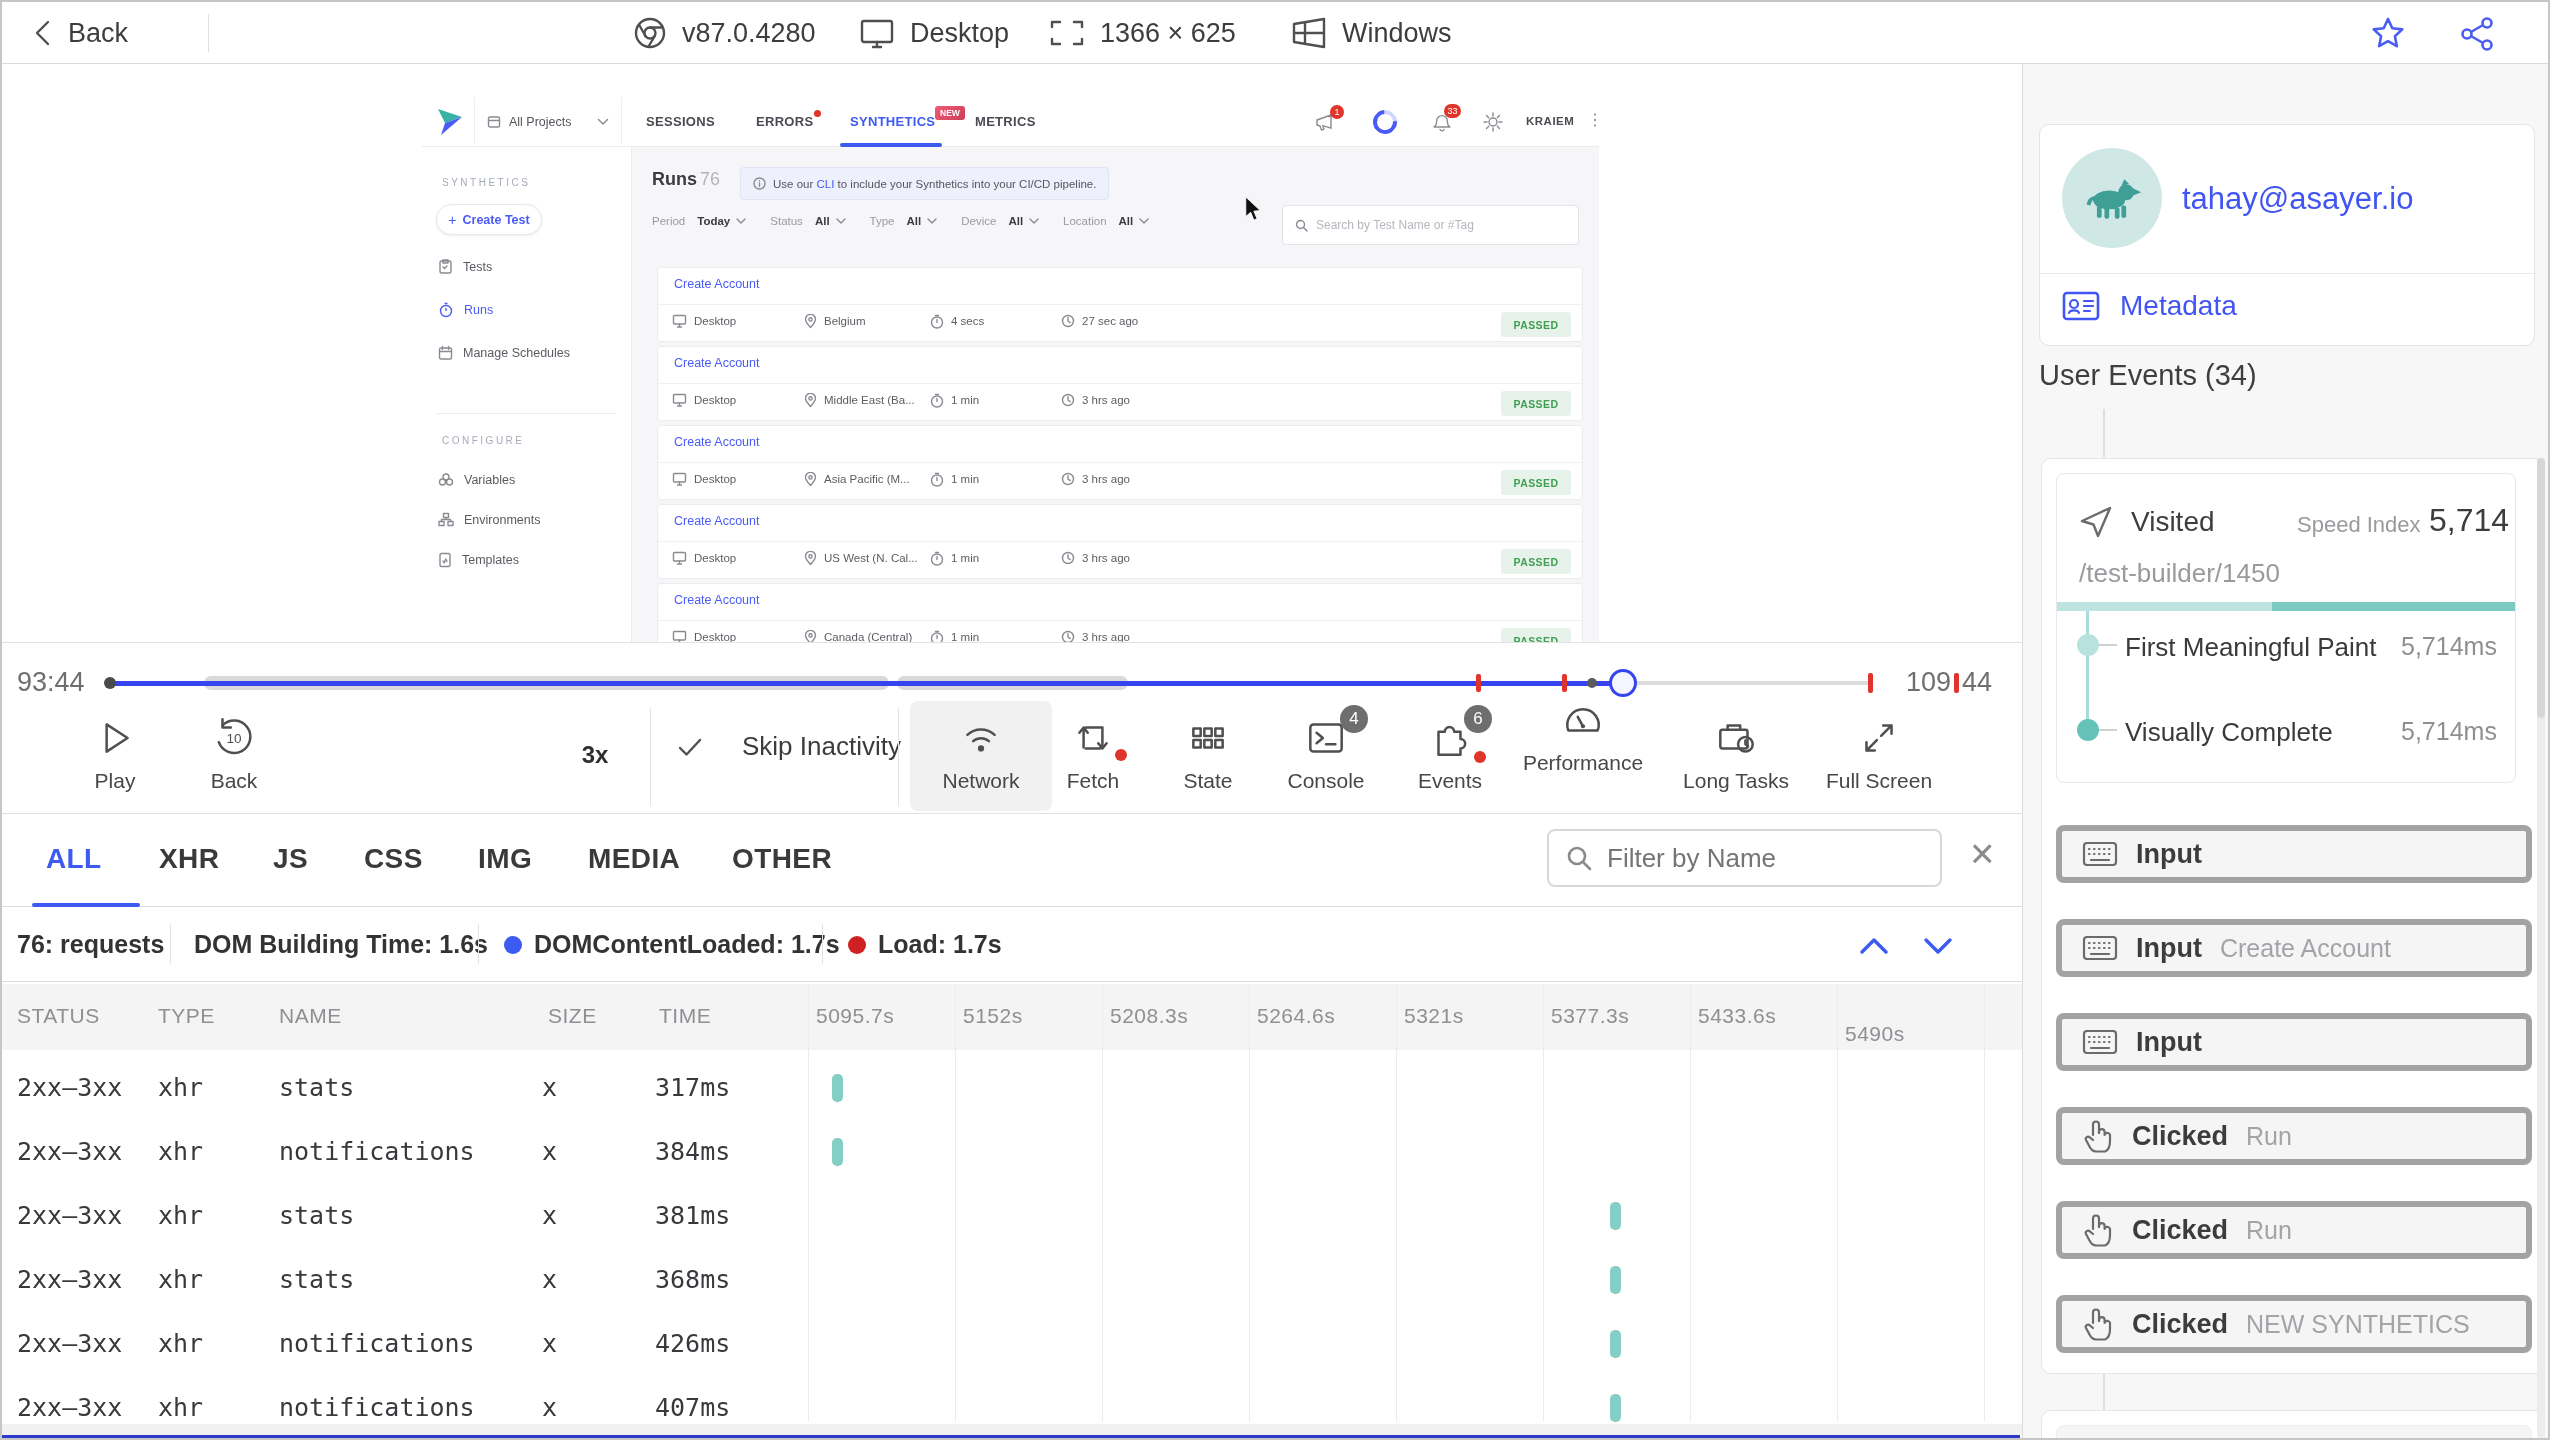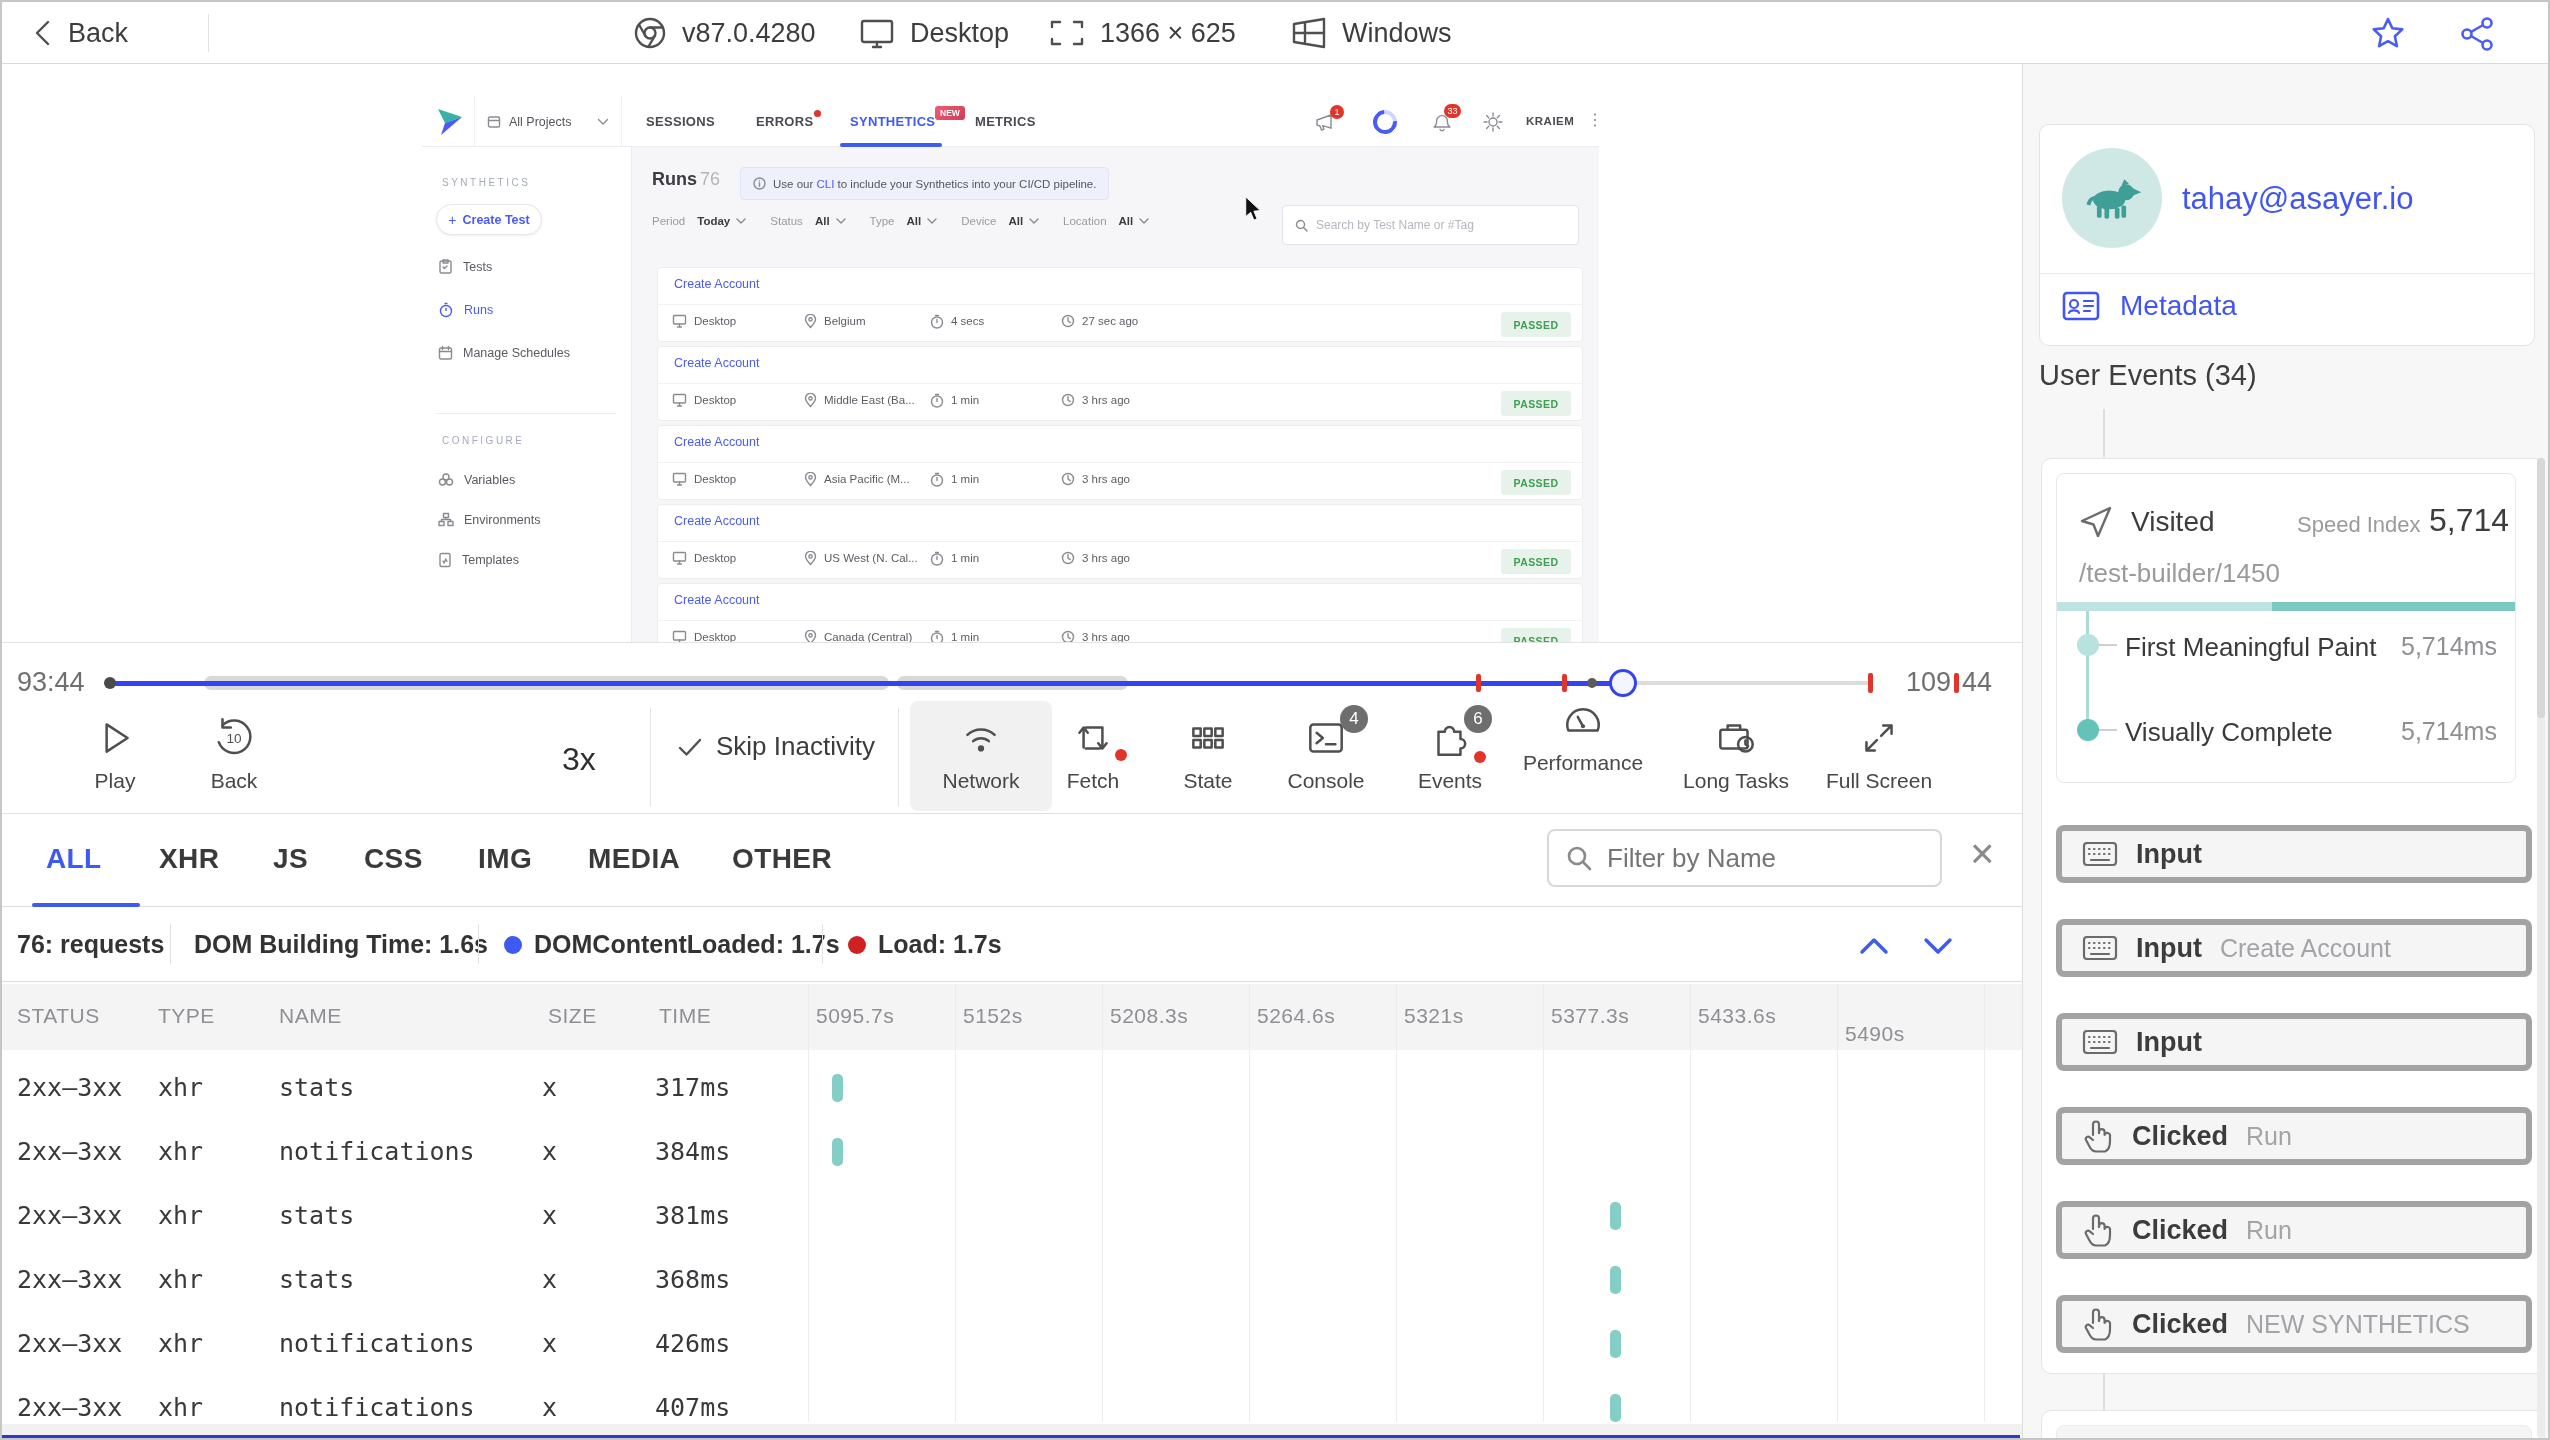--- a/index.html
+++ b/index.html
@@ -428,23 +428,23 @@
       <div class="ctl-label">Play</div>
     </div>
     <div class="ctl" style="left:162px; top:72px;">
       <svg style="margin:0 auto;" width="46" height="46" viewBox="0 0 44 44">
         <path class="ic" d="M11 10 a15.5 15.5 0 1 1 -3.5 16"></path>
         <path class="ic" d="M11 4 v8 h8"></path>
         <text x="22" y="27" font-size="13" fill="#4f4f4f" text-anchor="middle" font-family="Liberation Sans, sans-serif" stroke="none">10</text>
       </svg>
       <div class="ctl-label">Back</div>
     </div>
-    <div class="a" style="left:560px; top:98px; width:66px; text-align:left; font-size:32px; font-weight:400; color:#2f2f2f;">3x</div>
+    <div class="a" style="left:560px; top:98px; width:66px; text-align:center; font-size:24px; font-weight:700; color:#2f2f2f;">3x</div>
     <div class="v-div" style="left:648px; top:65px;"></div>
-    <div class="a flex" style="left:674px; top:88px; gap:12px;">
+    <div class="a flex" style="left:674px; top:88px; gap:38px;">
       <svg width="28" height="24" viewBox="0 0 28 24">
           <path class="ic" d="M4 13 L10.5 19.5 L24 5"></path>
         </svg>
       <span style="font-size:26px; color:#3c3c3c;">Skip Inactivity</span>
     </div>
     <div class="v-div" style="left:896px; top:65px;"></div>
 
     <div class="a" style="left:908px; top:58px; width:142px; height:110px; background:#f1f1f2; border-radius:8px;"></div>
     <div class="ctl" style="left:909px; top:72px;">
       <svg style="margin:0 auto;" width="46" height="46" viewBox="0 0 44 44">

